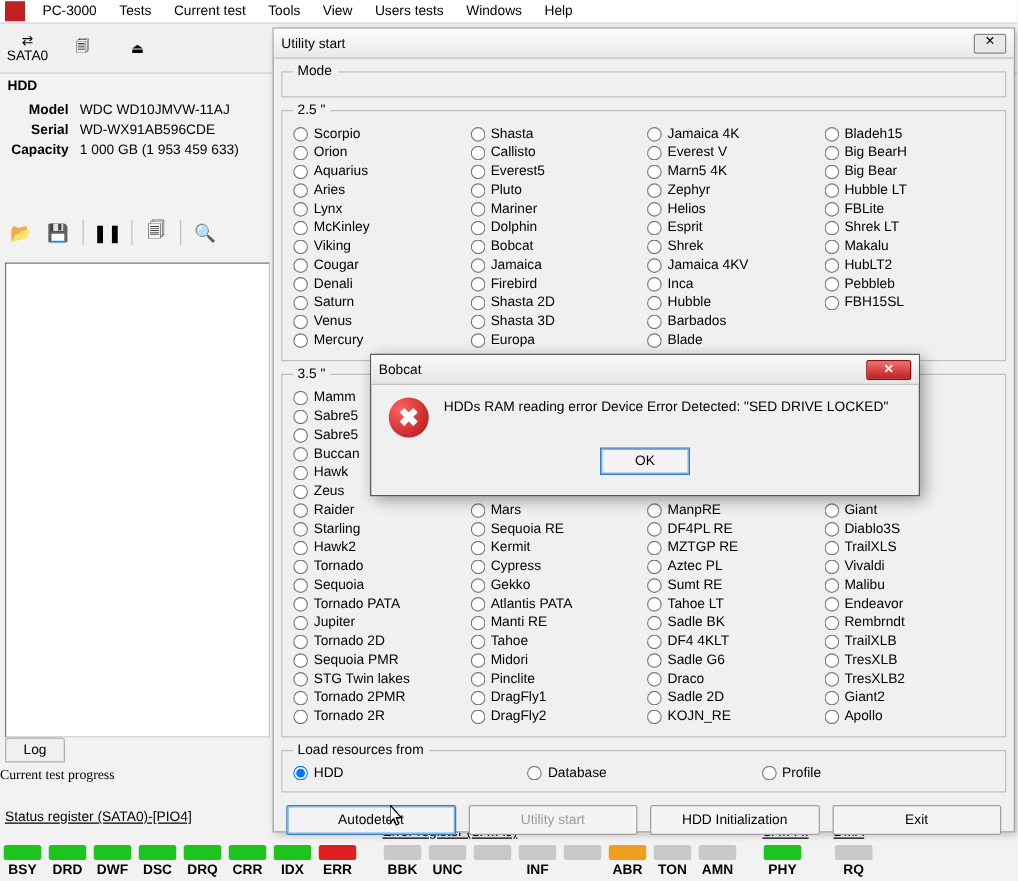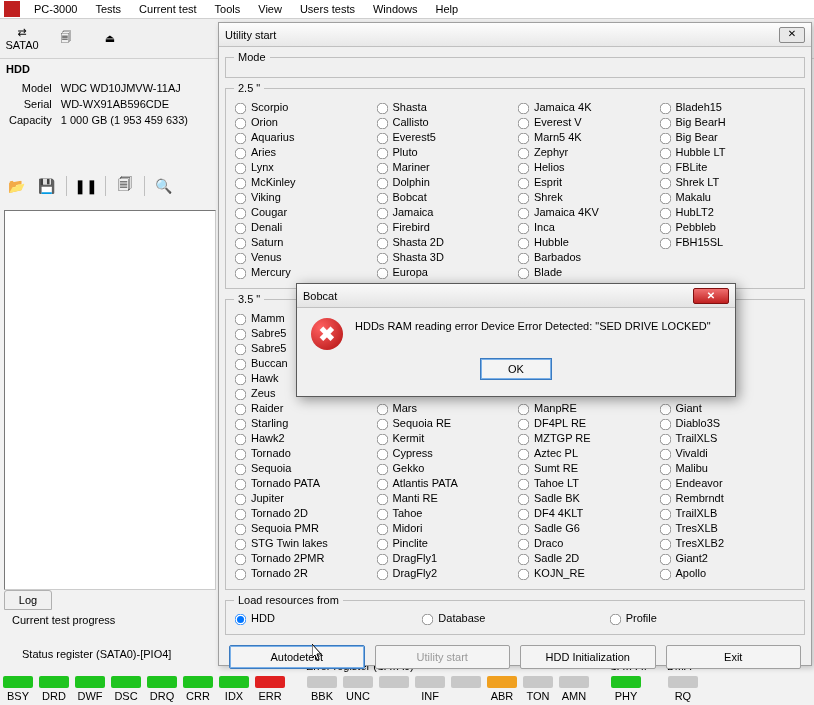--- a/index.html
+++ b/index.html
@@ -4,30 +4,30 @@
 <style>
   * { box-sizing: border-box; font-family: "Segoe UI", Tahoma, sans-serif; font-size: 11px; }
   body { margin: 0; background: #f2f2f2; width: 814px; height: 705px; overflow: hidden; position: relative; color: #000; }
   .menubar { background: #fff; border-bottom: 1px solid #d0d0d0; height: 19px; display: flex; align-items: center; padding: 0 4px; gap: 2px; }
   .menubar span { padding: 2px 8px; cursor: default; }
   .app-icon { width: 16px; height: 16px; background: #c02020; margin-right: 4px; display: inline-block; }
   .toolbar { background: #f0f0f0; height: 40px; display: flex; align-items: center; padding: 0 6px; gap: 12px; border-bottom: 1px solid #d0d0d0; }
   .tb-btn { width: 32px; height: 32px; border: 1px solid transparent; background: transparent; display: flex; flex-direction: column; align-items: center; justify-content: center; font-size: 9px; }
   .hdd-panel { position: absolute; left: 0; top: 59px; width: 218px; padding: 4px 6px; }
   .hdd-panel .title { font-weight: bold; margin-bottom: 4px; }
-  .hdd-panel table td:first-child { font-weight: normal; text-align: right; padding-right: 6px; }
+  .hdd-panel table td:first-child { font-weight: bold; text-align: right; padding-right: 6px; }
   .mid-toolbar { position: absolute; left: 6px; top: 175px; display: flex; gap: 8px; align-items: center; }
   .mid-toolbar .btn { width: 22px; height: 22px; border: 1px solid transparent; display:flex; align-items:center; justify-content:center; font-size:14px; }
   .log-area { position: absolute; left: 4px; top: 210px; width: 212px; height: 380px; background: #fff; border: 1px inset #ccc; }
   .log-tab { position: absolute; left: 4px; top: 590px; width: 48px; height: 20px; border: 1px solid #b0b0b0; border-top-left-radius: 3px; border-top-right-radius: 3px; background: #f0f0f0; text-align: center; line-height: 18px; }
-  .progress-lbl { position: absolute; left: 12px; top: 614px; }
+  .progress-lbl { position: absolute; left: 0; top: 614px; font-family: Liberation Serif, serif; }
   .status-strip { position: absolute; left: 2px; top: 660px; width: 810px; }
-  .status-strip .title { position: absolute; top: -12px; left: 20px; }
+  .status-strip .title { position: absolute; top: -12px; left: 2px; text-decoration: underline; }
   .regs { display: flex; gap: 4px; padding-top: 4px; }
-  .reg { width: 32px; text-align: center; }
+  .reg { width: 32px; text-align: center; font-weight: bold; }
   .reg .box { width: 30px; height: 12px; margin: 0 auto 2px; border-radius: 2px; }
   .green { background: #1ec41e; }
   .red { background: #e02020; }
   .orange { background: #f0a020; }
   .gray { background: #c8c8c8; }
   .utility-window { position: absolute; left: 218px; top: 22px; width: 594px; height: 644px; background: #f0f0f0; border: 1px solid #a0a0a0; box-shadow: 2px 2px 6px rgba(0,0,0,0.2); }
   .win-title { height: 24px; background: linear-gradient(#fdfdfd,#e8e8e8); border-bottom: 1px solid #c0c0c0; display: flex; align-items: center; padding: 0 6px; }
   .win-title .close { margin-left: auto; width: 26px; height: 16px; border: 1px solid #8a8a8a; border-radius: 2px; background: #e8e8e8; text-align: center; line-height: 12px; font-size: 10px; }
   fieldset { border: 1px solid #c0c0c0; margin: 4px 6px; padding: 6px 8px 8px 8px; }
   legend { padding: 0 4px; }

